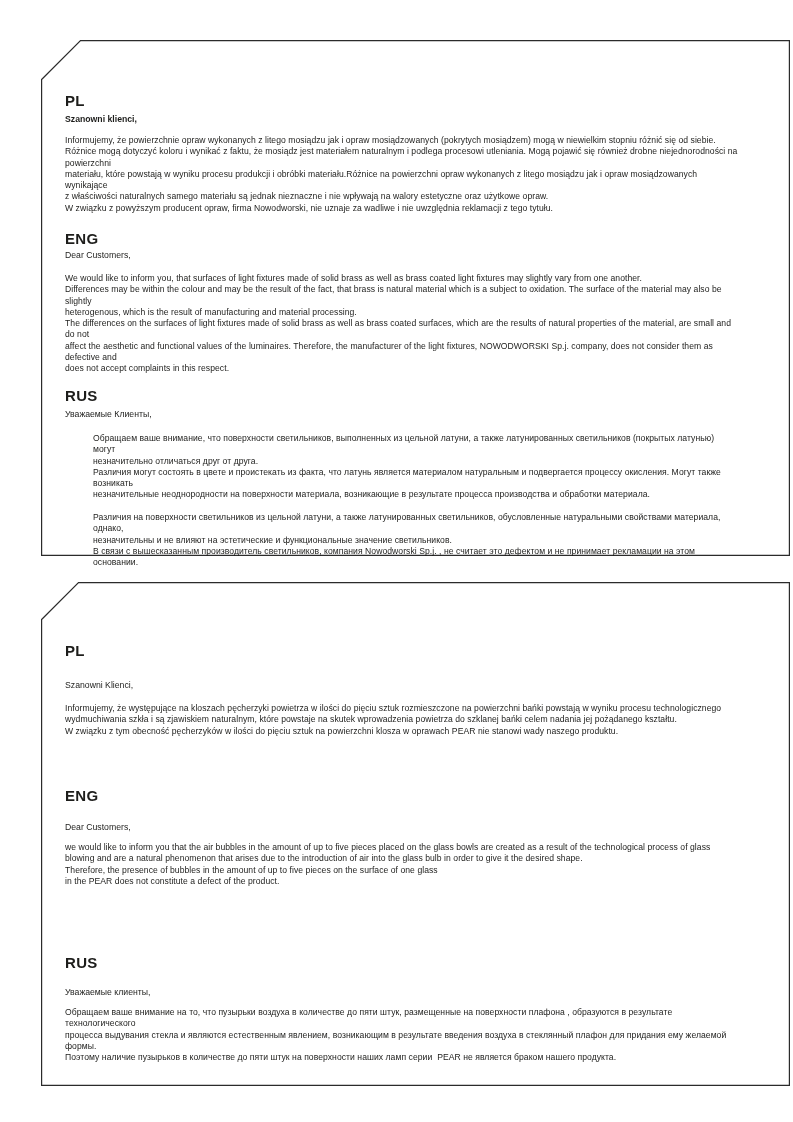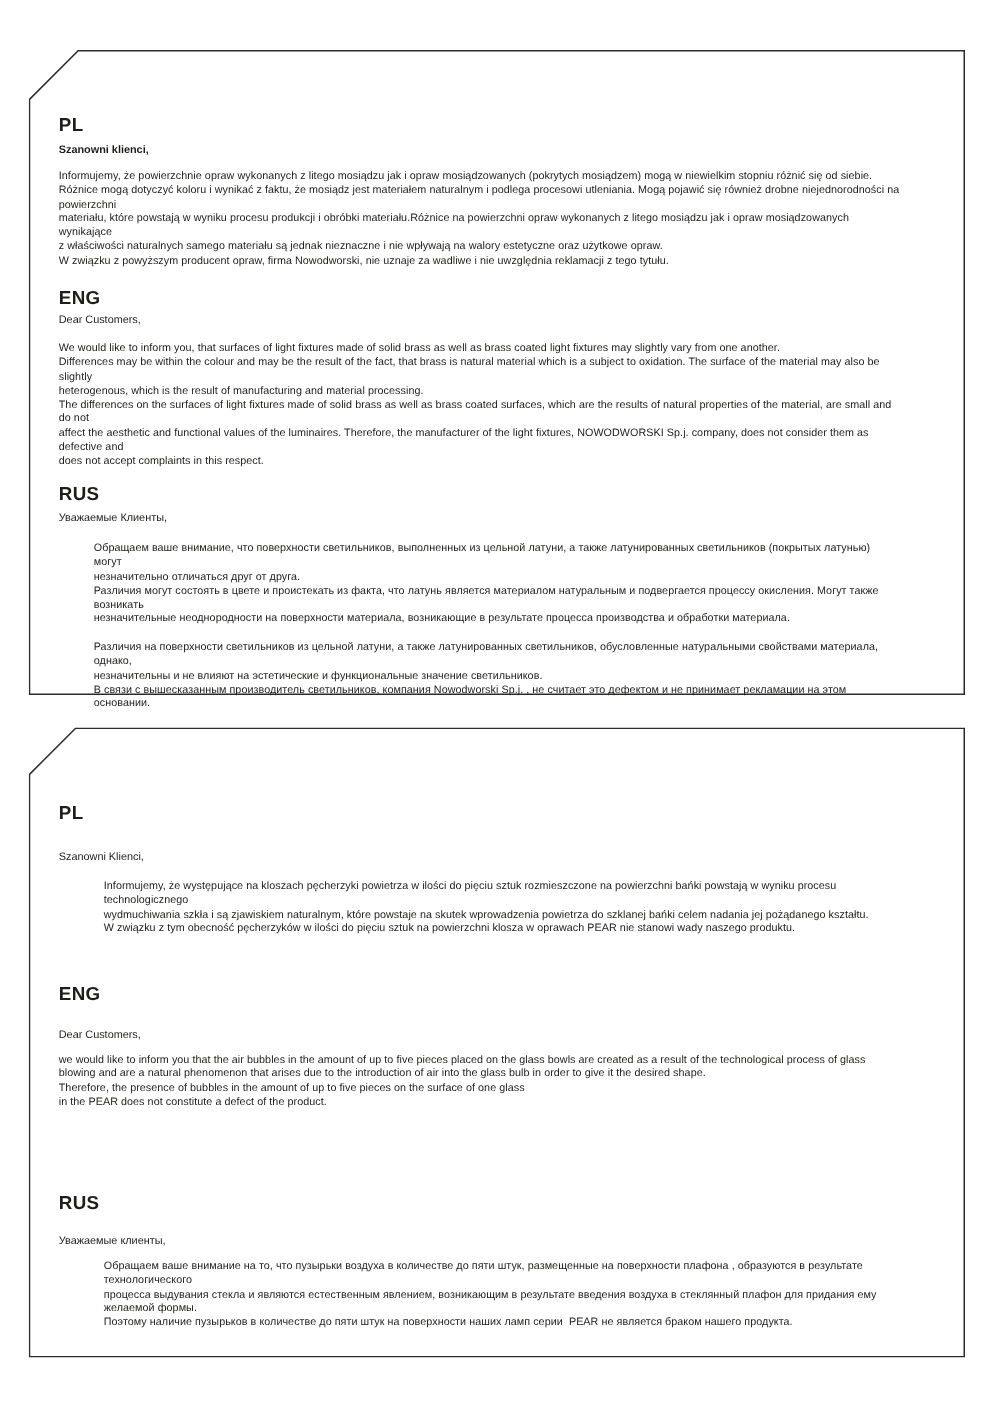--- a/index.html
+++ b/index.html
@@ -11,21 +11,21 @@
   }
   .page {
     position: relative;
     width: 793px;
     height: 1122px;
     background: #ffffff;
     overflow: hidden;
   }
   .panel {
     position: absolute;
-    left: 23px;
+    left: 41px;
     width: 711px;
   }
   .panel-border {
     position: absolute;
     left: 0;
     top: 0;
     pointer-events: none;
   }
   .section {
     position: absolute;
@@ -99,35 +99,35 @@
 
   <div class="panel" style="top:582px; height:503px;">
     <svg class="panel-border" width="749" height="504" viewBox="0 0 749 504">
       <polygon points="0.6,37.5 37.5,0.6 748.4,0.6 748.4,503.4 0.6,503.4" fill="none" stroke="#2b2b2b" stroke-width="1.2"></polygon>
     </svg>
 
     <div class="section" style="top:61px;">
       <div class="lang-heading">PL</div>
     </div>
     <div class="section greeting" style="top:98px;">Szanowni Klienci,</div>
-    <div class="section body-text" style="top:121px;margin-left:36px;">Informujemy, że występujące na kloszach pęcherzyki powietrza w ilości do pięciu sztuk rozmieszczone na powierzchni bańki powstają w wyniku procesu technologicznego
+    <div class="section body-text" style="top:121px;">Informujemy, że występujące na kloszach pęcherzyki powietrza w ilości do pięciu sztuk rozmieszczone na powierzchni bańki powstają w wyniku procesu technologicznego
 wydmuchiwania szkła i są zjawiskiem naturalnym, które powstaje na skutek wprowadzenia powietrza do szklanej bańki celem nadania jej pożądanego kształtu.
 W związku z tym obecność pęcherzyków w ilości do pięciu sztuk na powierzchni klosza w oprawach PEAR nie stanowi wady naszego produktu.</div>
 
     <div class="section" style="top:206px;">
       <div class="lang-heading">ENG</div>
     </div>
     <div class="section greeting" style="top:240px;">Dear Customers,</div>
     <div class="section body-text" style="top:260px;">we would like to inform you that the air bubbles in the amount of up to five pieces placed on the glass bowls are created as a result of the technological process of glass
 blowing and are a natural phenomenon that arises due to the introduction of air into the glass bulb in order to give it the desired shape.
 Therefore, the presence of bubbles in the amount of up to five pieces on the surface of one glass
 in the PEAR does not constitute a defect of the product.</div>
 
     <div class="section" style="top:373px;">
       <div class="lang-heading">RUS</div>
     </div>
     <div class="section greeting" style="top:405px;">Уважаемые клиенты,</div>
-    <div class="section body-text" style="top:425px;margin-left:36px;">Обращаем ваше внимание на то, что пузырьки воздуха в количестве до пяти штук, размещенные на поверхности плафона , образуются в результате технологического
+    <div class="section body-text" style="top:425px;">Обращаем ваше внимание на то, что пузырьки воздуха в количестве до пяти штук, размещенные на поверхности плафона , образуются в результате технологического
 процесса выдувания стекла и являются естественным явлением, возникающим в результате введения воздуха в стеклянный плафон для придания ему желаемой формы.
 Поэтому наличие пузырьков в количестве до пяти штук на поверхности наших ламп серии  PEAR не является браком нашего продукта.</div>
   </div>
 
 </div>
 
 </body></html>

